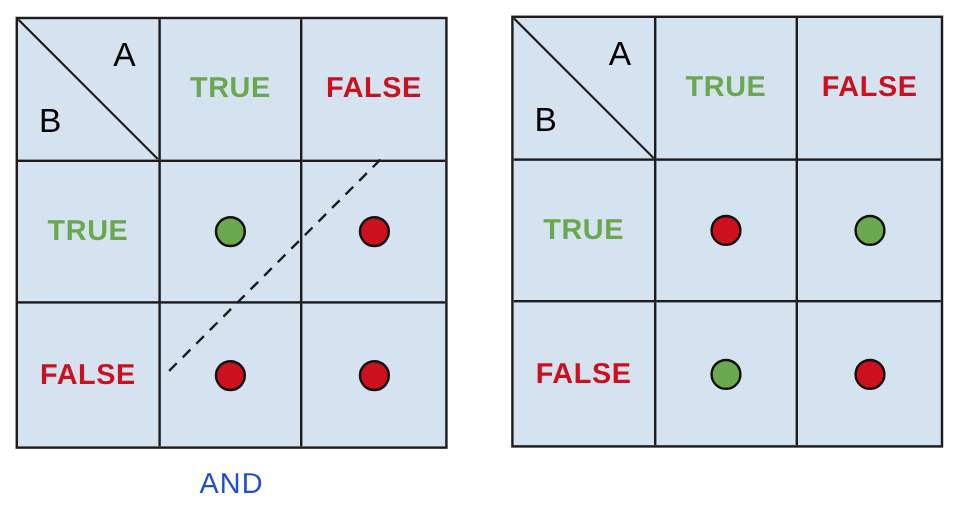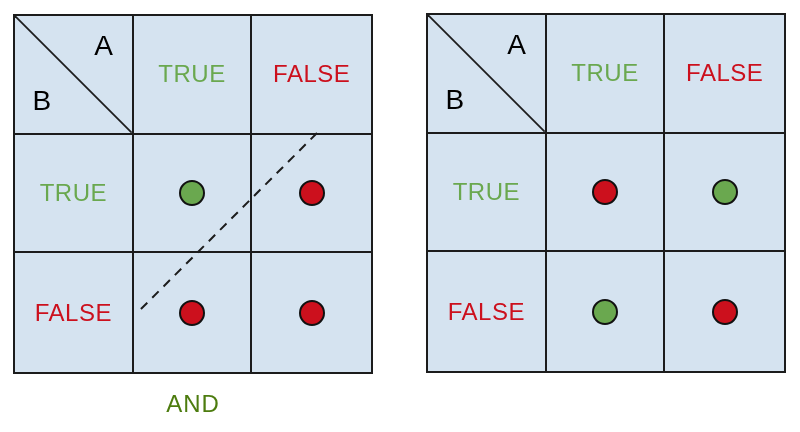--- a/index.html
+++ b/index.html
@@ -31,21 +31,21 @@
     border-right: 2px solid #1c1c1c;
     border-bottom: 2px solid #1c1c1c;
     display: flex;
     align-items: center;
     justify-content: center;
     position: relative;
   }
   .cell.last-col { border-right: none; }
   .cell.last-row { border-bottom: none; }
 
-  .hdr-text { font-size: 24px; letter-spacing: 0.5px; }
+  .hdr-text { font-size: 24px; letter-spacing: 0.5px; font-weight: bold; }
 
   .corner-cell { position: relative; }
   .corner-cell svg { position: absolute; left: 0; top: 0; width: 100%; height: 100%; }
   .var-a, .var-b {
     position: absolute;
     font-size: 28px;
     color: #000000;
     transform: translate(-50%, -50%);
   }
   .var-a { left: 76%; top: 26%; }
@@ -63,21 +63,21 @@
     left: 0; top: 0;
     width: 100%; height: 100%;
     pointer-events: none;
   }
 
   .caption {
     width: 360px;
     text-align: center;
     margin-top: 16px;
     font-size: 24px;
-    color: #4d7c0f;
+    color: #1d4ed8;
     letter-spacing: 1px;
   }
 </style>
 </head>
 <body>
 
 <div class="stage">
 
   <div class="table-wrap left">
     <div class="truth-table">

